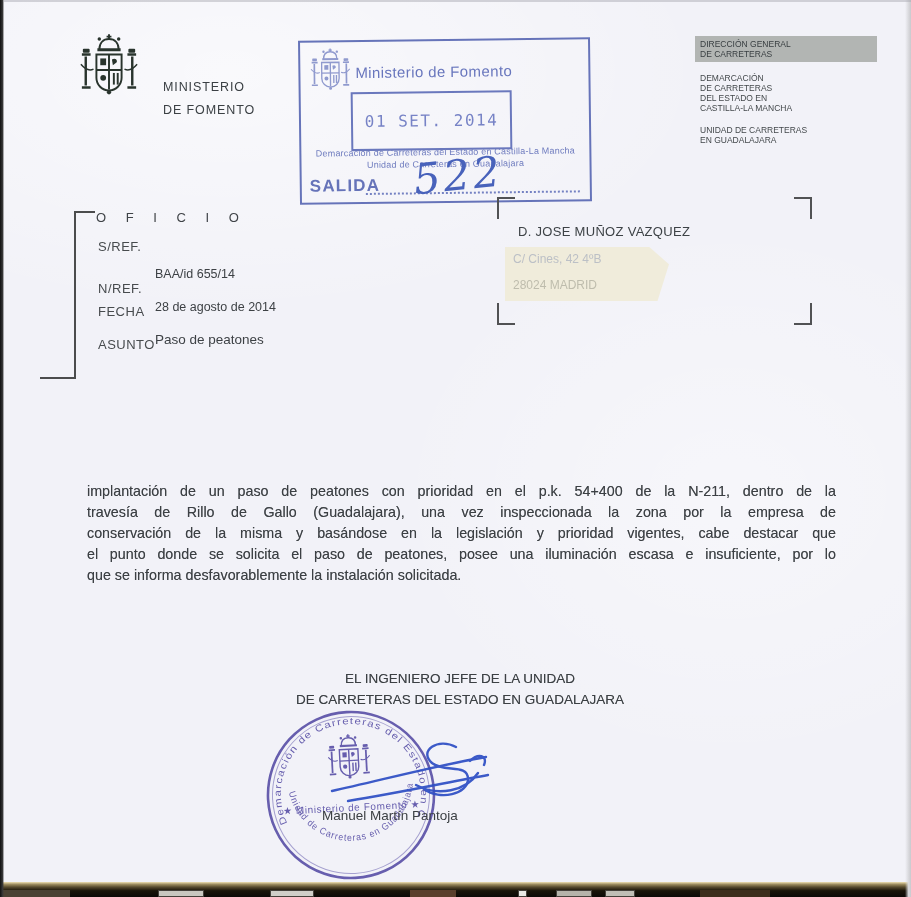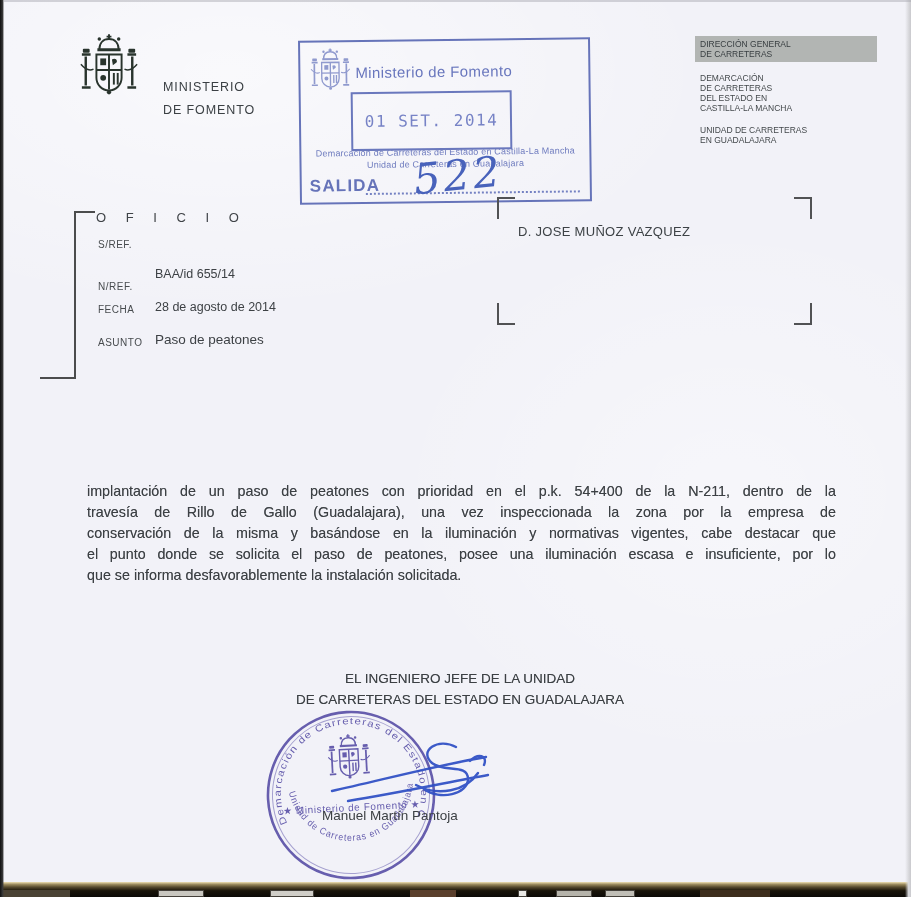--- a/index.html
+++ b/index.html
@@ -39,21 +39,21 @@
     font-size:42px;color:#3a56b6;transform:rotate(-5deg);letter-spacing:3px;line-height:42px;}
   
   .right-col{left:695px;top:36px;width:186px;font-size:8.5px;line-height:10px;color:#43484b;}
   .gray-box{background:#b2b5b3;width:182px;padding:3px 0 3px 5px;box-sizing:border-box;color:#383e41;margin-bottom:11px;}
   .right-block{padding-left:5px;margin-bottom:12px;}
   
   .brk-v{left:74px;top:211px;width:2px;height:168px;background:#4b4c4d;}
   .brk-top{left:74px;top:211px;width:21px;height:2px;background:#4b4c4d;}
   .brk-bot{left:40px;top:377px;width:36px;height:2px;background:#4b4c4d;}
   .oficio-title{left:96px;top:210px;font-size:13px;letter-spacing:8px;color:#3f4347;}
-  .flabel{font-size:10px;letter-spacing:.5px;color:#474b4e;text-align:right;}
+  .flabel{font-size:13px;letter-spacing:.5px;color:#474b4e;text-align:right;}
   .fvalue{font-size:12.5px;color:#3d4145;}
   
   .cb{width:18px;height:22px;box-sizing:border-box;}
   .cb-tl{left:497px;top:197px;border-left:2px solid #515254;border-top:2px solid #515254;}
   .cb-tr{left:794px;top:197px;border-right:2px solid #515254;border-top:2px solid #515254;}
   .cb-bl{left:497px;top:303px;border-left:2px solid #515254;border-bottom:2px solid #515254;}
   .cb-br{left:794px;top:303px;border-right:2px solid #515254;border-bottom:2px solid #515254;}
   .recipient-name{left:518px;top:224px;font-size:13px;letter-spacing:.3px;color:#3d4246;}
   .redaction{left:505px;top:247px;width:164px;height:54px;background:#f0ecdb;
     clip-path:polygon(0 0,88% 0,100% 32%,93% 100%,0 100%);font-size:12px;}
@@ -166,25 +166,29 @@
   <div class="abs fvalue" style="left:155px;top:300px;">28 de agosto de 2014</div>
 
   <div class="abs flabel" style="left:98px;top:337px;">ASUNTO</div>
   <div class="abs fvalue" style="left:155px;top:332px;font-size:13.5px;">Paso de peatones</div>
 
   <div class="abs cb cb-tl"></div>
   <div class="abs cb cb-tr"></div>
   <div class="abs cb cb-bl"></div>
   <div class="abs cb cb-br"></div>
   <div class="abs recipient-name">D. JOSE MUÑOZ VAZQUEZ</div>
+  <div class="abs redaction">
+    <div class="red1">C/ Cines, 42 4ºB</div>
+    <div class="red2">28024 MADRID</div>
+  </div>
 
   <div class="abs body-text">
     <div class="jline">implantación de un paso de peatones con prioridad en el p.k. 54+400 de la N-211, dentro de la</div>
     <div class="jline">travesía de Rillo de Gallo (Guadalajara), una vez inspeccionada la zona por la empresa de</div>
-    <div class="jline">conservación de la misma y basándose en la iluminación y normativas vigentes, cabe destacar que</div>
+    <div class="jline">conservación de la misma y basándose en la legislación y prioridad vigentes, cabe destacar que</div>
     <div class="jline">el punto donde se solicita el paso de peatones, posee una iluminación escasa e insuficiente, por lo</div>
     <div>que se informa desfavorablemente la instalación solicitada.</div>
   </div>
 
   <div class="abs sig-title">
     <div>EL INGENIERO JEFE DE LA UNIDAD</div>
     <div>DE CARRETERAS DEL ESTADO EN GUADALAJARA</div>
   </div>
 
   <svg class="abs round-stamp" viewBox="0 0 175 175">

